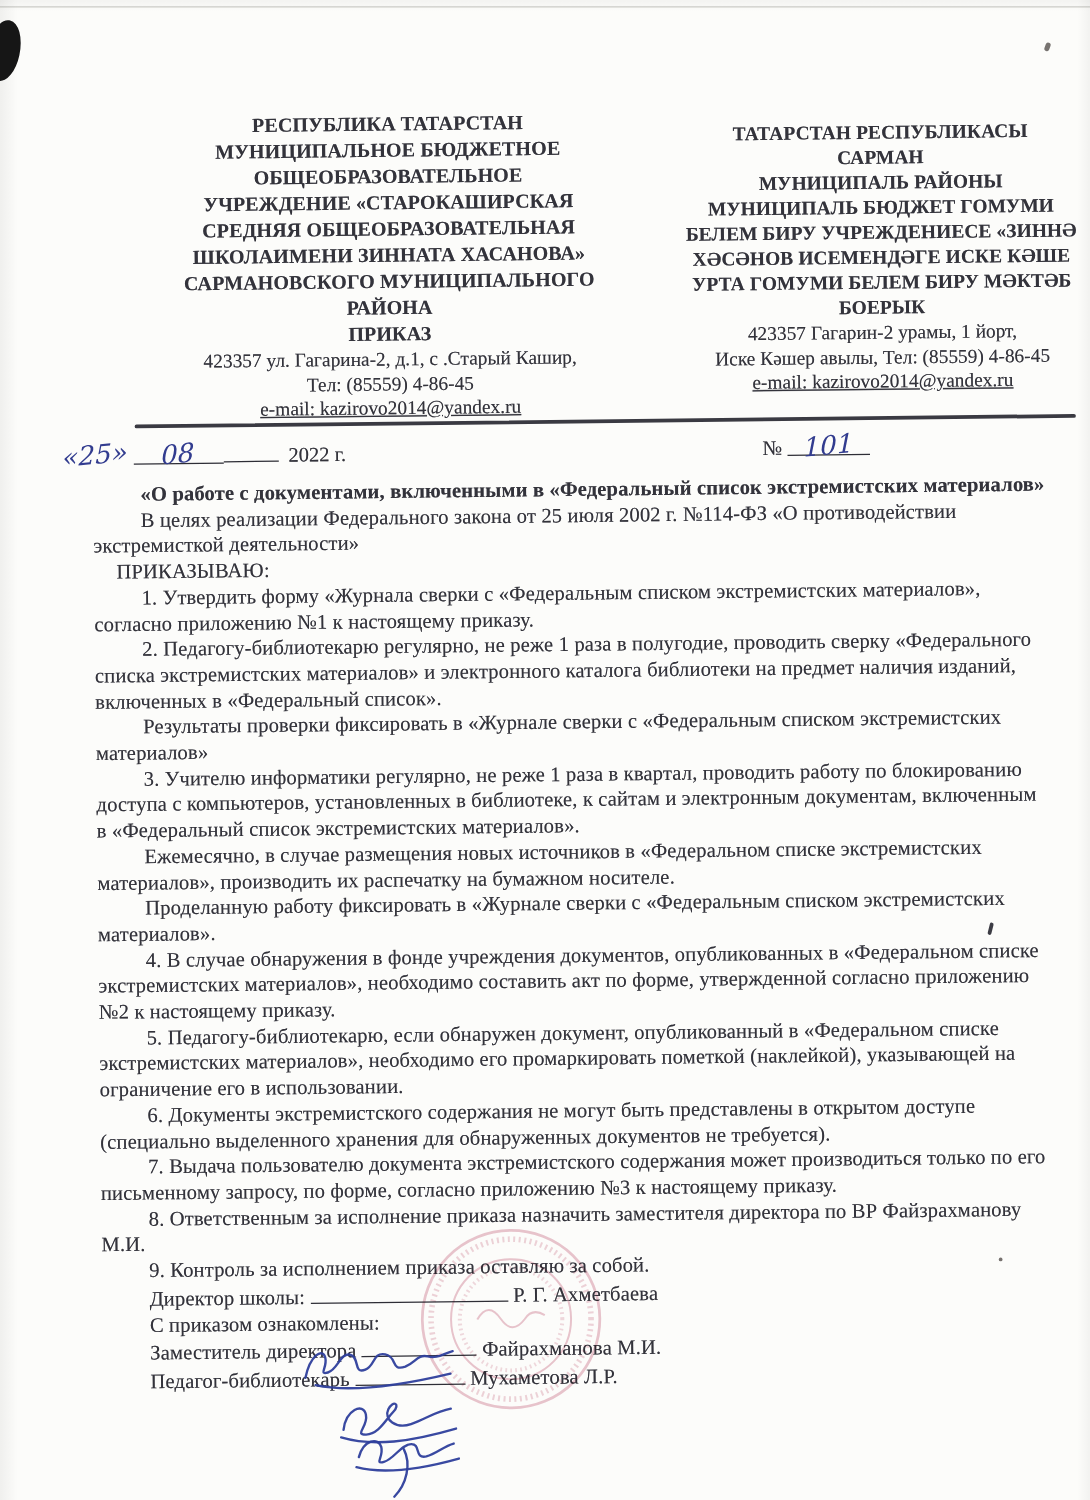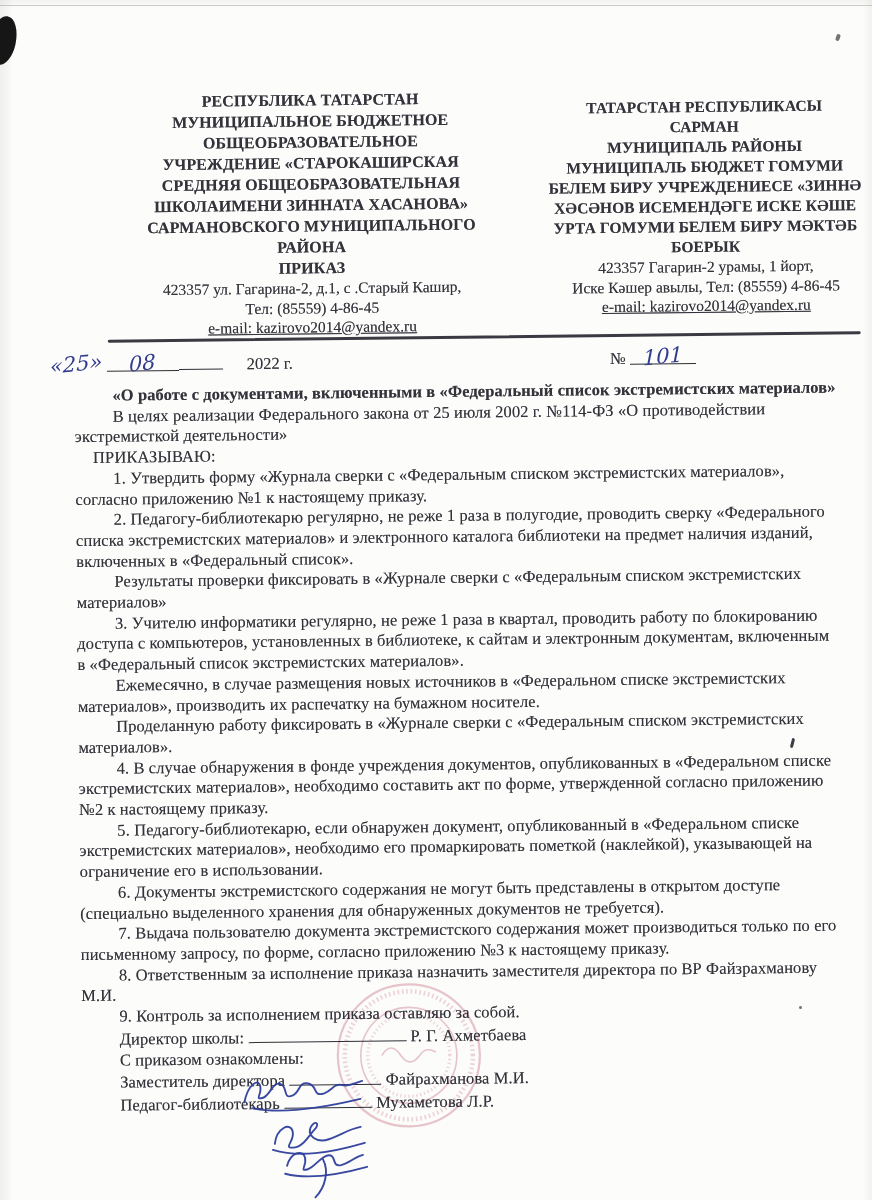--- a/index.html
+++ b/index.html
@@ -31,21 +31,21 @@
   .dateline{position:absolute;left:0;top:347px;width:100%;height:32px;font-size:16.5px;}
   .date-left{position:absolute;left:52px;top:0;}
   .num-right{position:absolute;left:612px;top:0;}
   .hand{
     display:inline-block;font-family:"DejaVu Serif",serif;font-style:italic;
     color:#323c8f;font-size:21px;transform:rotate(-5deg) skewX(-6deg);
     text-shadow:none;
   }
   .blank{display:inline-block;border-bottom:1.3px solid #2e2e36;height:19px;text-align:center;vertical-align:baseline;}
   .w72{width:72px;} .w44{width:44px;} .w66{width:66px;}
-  .year{margin-left:20px;}
+  .year{margin-left:4px;}
 
   
   .body{position:absolute;left:76px;top:382px;width:764px;}
   .body p{margin:0;font-size:16.5px;line-height:20.7px;text-indent:38px;letter-spacing:.1px;}
   .body p.title-par{font-weight:bold;}
   .body p.small-indent{text-indent:18px;}
   .sig-line{margin:0;font-size:16.5px;line-height:22.6px;text-indent:12px;}
   .sig-blank{display:inline-block;border-bottom:1.3px solid #2e2e36;height:16px;vertical-align:baseline;}
   .sb-170{width:158px;} .sb-95{width:92px;} .sb-90{width:88px;}
 

